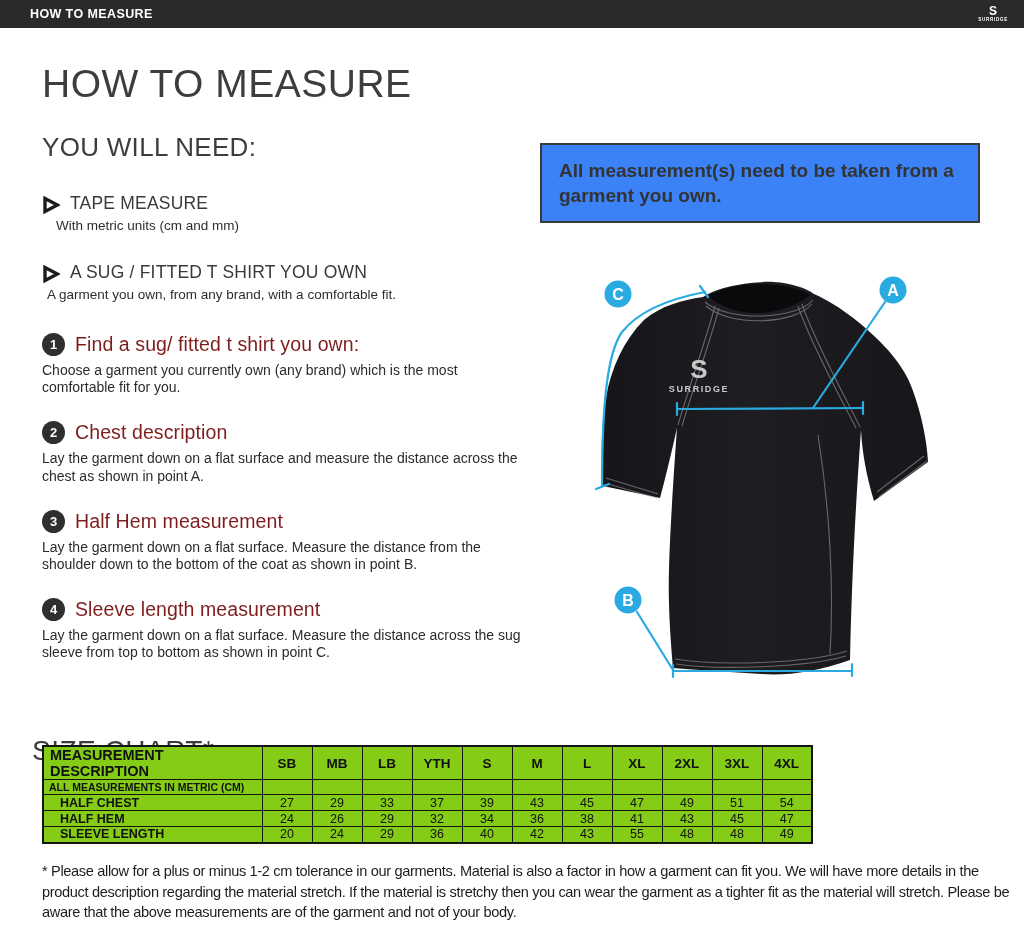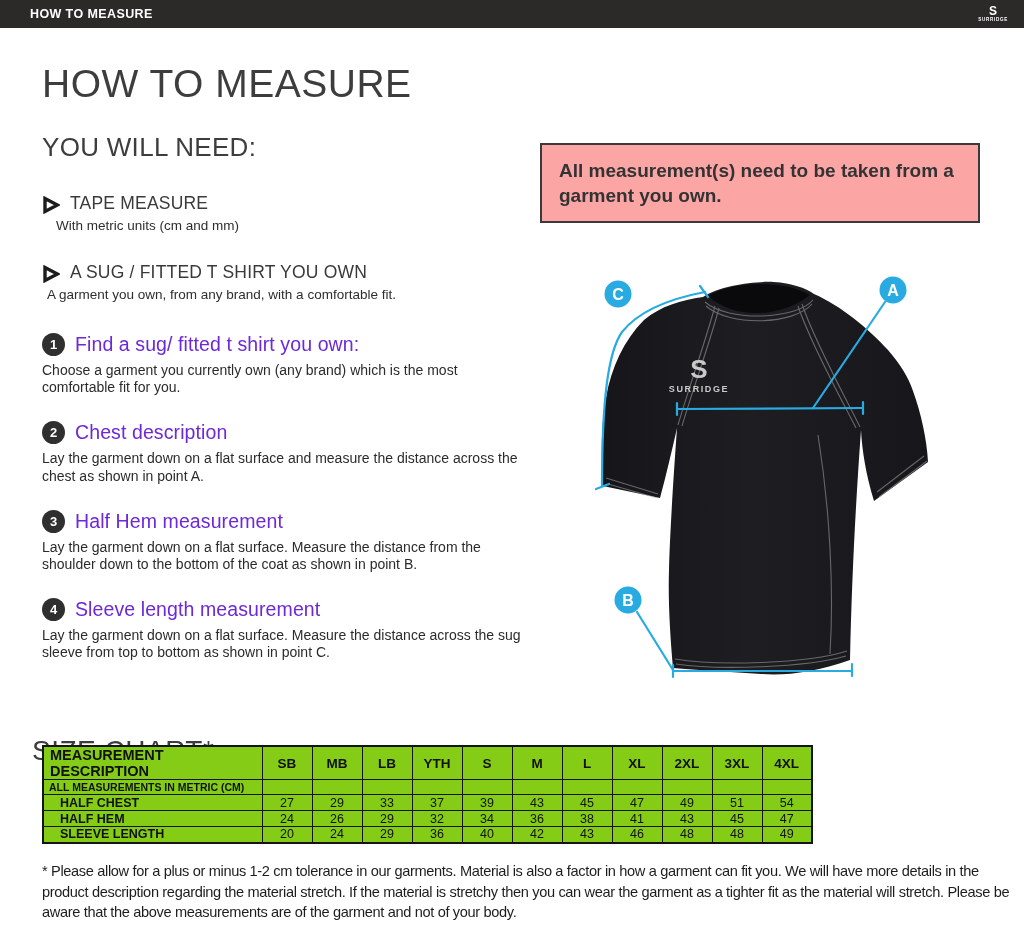--- a/index.html
+++ b/index.html
@@ -50,30 +50,30 @@
   .step { margin-top: 25px; }
   .step.first { margin-top: 31px; }
   .step-head { display: flex; align-items: center; gap: 10px; }
   .step-badge {
     width: 23px; height: 23px; border-radius: 50%;
     background: #2f2f2f; color: #ffffff;
     font-size: 13px; font-weight: bold;
     display: flex; align-items: center; justify-content: center;
     flex: 0 0 auto;
   }
-  .step-title { font-size: 19.5px; color: #6d28d9; letter-spacing: 0.1px; }
+  .step-title { font-size: 19.5px; color: #7f1d1d; letter-spacing: 0.1px; }
   .step-body {
     font-size: 14px; color: #2b2b2b; line-height: 17.2px;
     margin-top: 6px; width: 490px;
   }
 
   
   .notice-box {
     position: absolute; left: 540px; top: 143px; width: 440px; min-height: 75px;
-    border: 2px solid #3a3a3a; background: #fca5a5;
+    border: 2px solid #3a3a3a; background: #3b82f6;
     padding: 13px 17px;
   }
   .notice-text { font-size: 19px; font-weight: bold; color: #333333; line-height: 25px; }
 
   
   .shirt-wrap { position: absolute; left: 556px; top: 240px; width: 460px; height: 460px; }
 
   
   .sizechart-head {
     position: absolute; left: 32px; top: 688px;
@@ -326,21 +326,21 @@
       </tr>
       <tr class="data-row">
         <td class="row-label">SLEEVE LENGTH</td>
         <td>20</td>
         <td>24</td>
         <td>29</td>
         <td>36</td>
         <td>40</td>
         <td>42</td>
         <td>43</td>
-        <td>46</td>
+        <td>55</td>
         <td>48</td>
         <td>48</td>
         <td>49</td>
       </tr>
     </tbody>
   </table>
 
 <div class="footnote">* Please allow for a plus or minus 1-2 cm tolerance in our garments. Material is also a factor in how a garment can fit you. We will have more details in the product description regarding the material stretch.  If the material is stretchy then you can wear the garment as a tighter fit as the material will stretch.  Please be aware that the above measurements are of the garment and not of your body.</div>
 
 </body></html>

